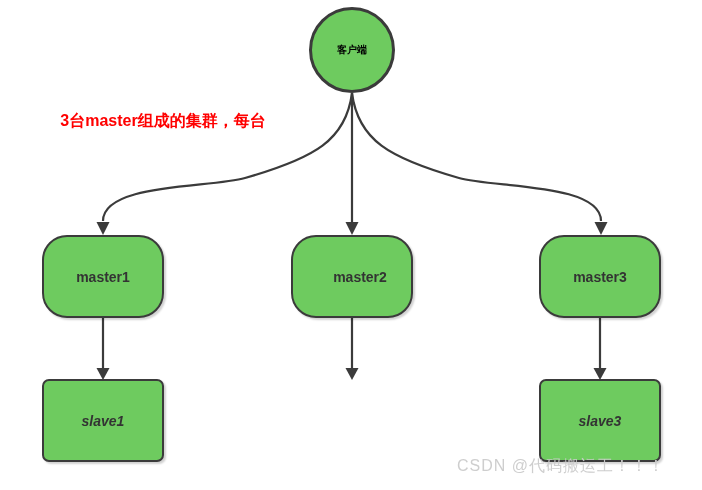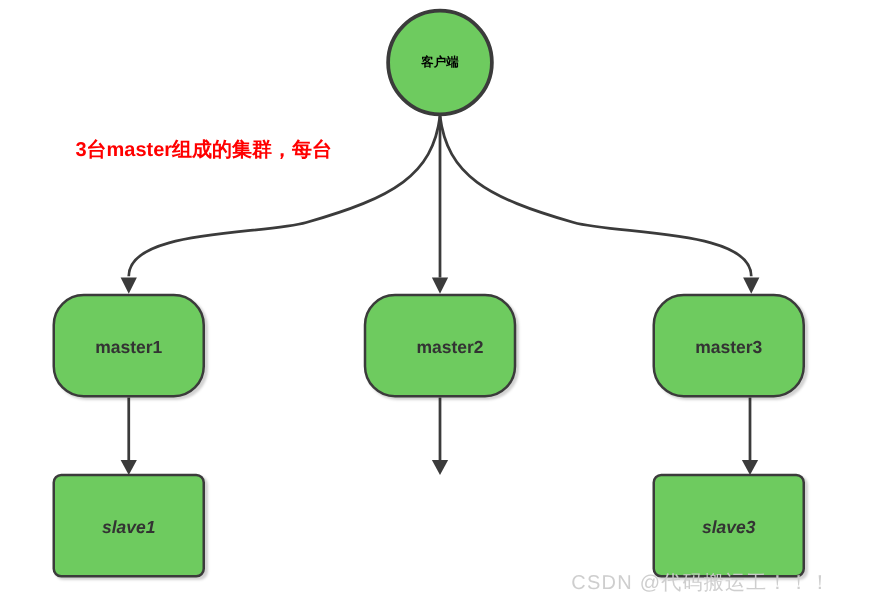--- a/index.html
+++ b/index.html
@@ -38,21 +38,21 @@
     border-radius: 7px;
     box-sizing: border-box;
     box-shadow: 2px 2px 2px rgba(0,0,0,0.18);
     display: flex; align-items: center; justify-content: center;
     font-size: 14px; font-weight: bold; color: #333333;
   }
   .row-masters { top: 235px; border-radius: 25px; }
   .row-slaves  { top: 379px; font-style: italic; }
   .col-1 { left: 42px; }
   .col-2 { left: 291px; padding-left: 16px; }
-  .col-3 { left: 522px; }
+  .col-3 { left: 539px; }
   .annotation {
     position: absolute;
     left: 18px; top: 98px;
     width: 290px;
     text-align: center;
     color: #ff0000;
     font-size: 16px;
     font-weight: bold;
     line-height: 21px;
     white-space: nowrap;

